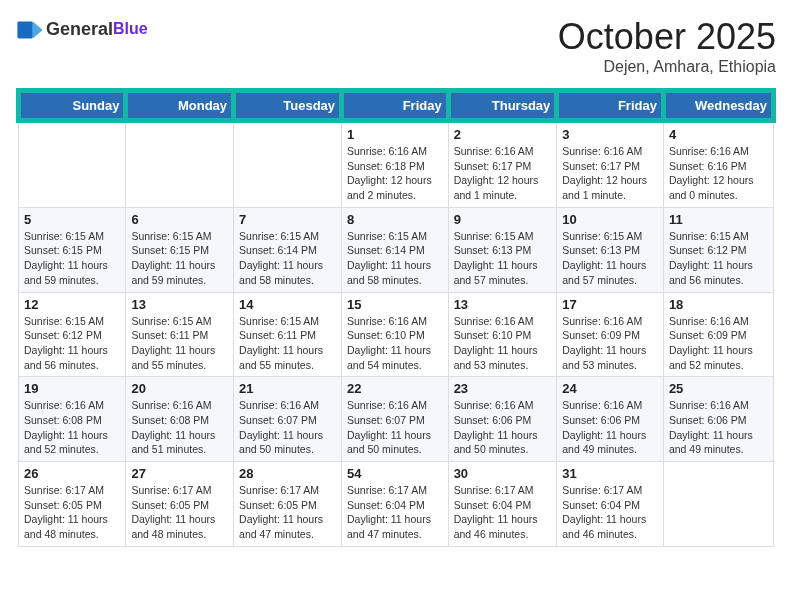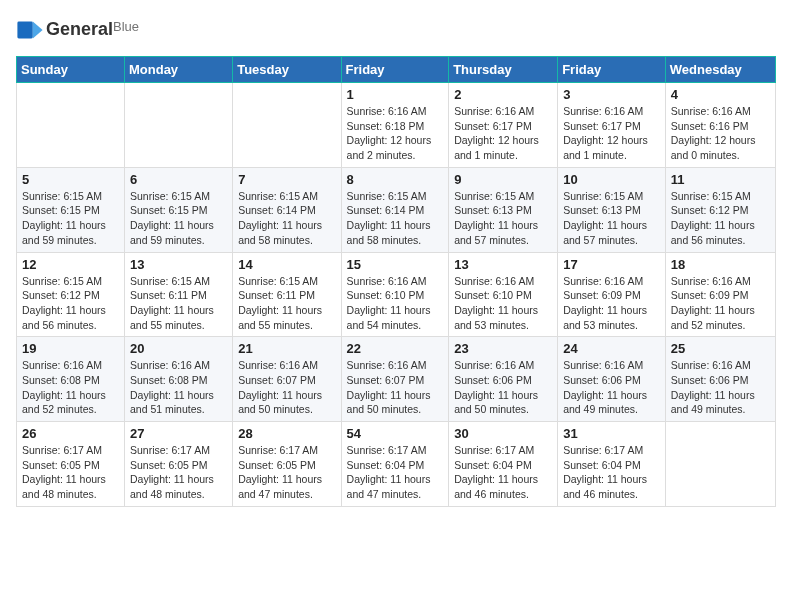--- a/index.html
+++ b/index.html
@@ -24,23 +24,23 @@
       display: flex;
       flex-direction: row;
       line-height: 1.1;
     }
     .logo-general {
       font-size: 18px;
       font-weight: bold;
       color: #333;
     }
     .logo-blue {
-      font-size: 13px;
-      font-weight: normal;
-      color: #737373;
+      font-size: 16px;
+      font-weight: bold;
+      color: #6d28d9;
     }
     .logo-icon {
       width: 28px;
       height: 28px;
       margin-right: 2px;
     }
     .title-block {
       text-align: right;
     }
     .month-title {
@@ -56,22 +56,22 @@
       width: 100%;
       border-collapse: collapse;
       border: 1px solid #ccc;
     }
     .calendar th {
       background: #2a6db5;
       color: #fff;
       font-size: 13px;
       font-weight: bold;
       padding: 5px 4px;
-      text-align: left;
-      border: 1px solid #14b8a6;
+      text-align: right;
+      border: 5px solid #14b8a6;
     }
     .calendar td {
       vertical-align: top;
       padding: 4px 5px;
       border: 1px solid #ddd;
       width: 113px;
       min-height: 80px;
       background: #fff;
     }
     .calendar tr:nth-child(even) td {
@@ -100,20 +100,24 @@
   <div class="logo">
     <svg class="logo-icon" viewBox="0 0 40 40">
       <rect x="2" y="8" width="22" height="24" rx="2" fill="#1a6bbf"></rect>
       <polygon points="24,8 38,20 24,32" fill="#4da6e8"></polygon>
     </svg>
     <div class="logo-text">
       <span class="logo-general">General</span>
       <span class="logo-blue">Blue</span>
     </div>
   </div>
+  <div class="title-block">
+    <div class="month-title">October 2025</div>
+    <div class="location-title">Dejen, Amhara, Ethiopia</div>
+  </div>
 </div>
 
 <table class="calendar">
   <thead>
     <tr>
     <th>Sunday</th>
         <th>Monday</th>
         <th>Tuesday</th>
         <th>Friday</th>
         <th>Thursday</th>

